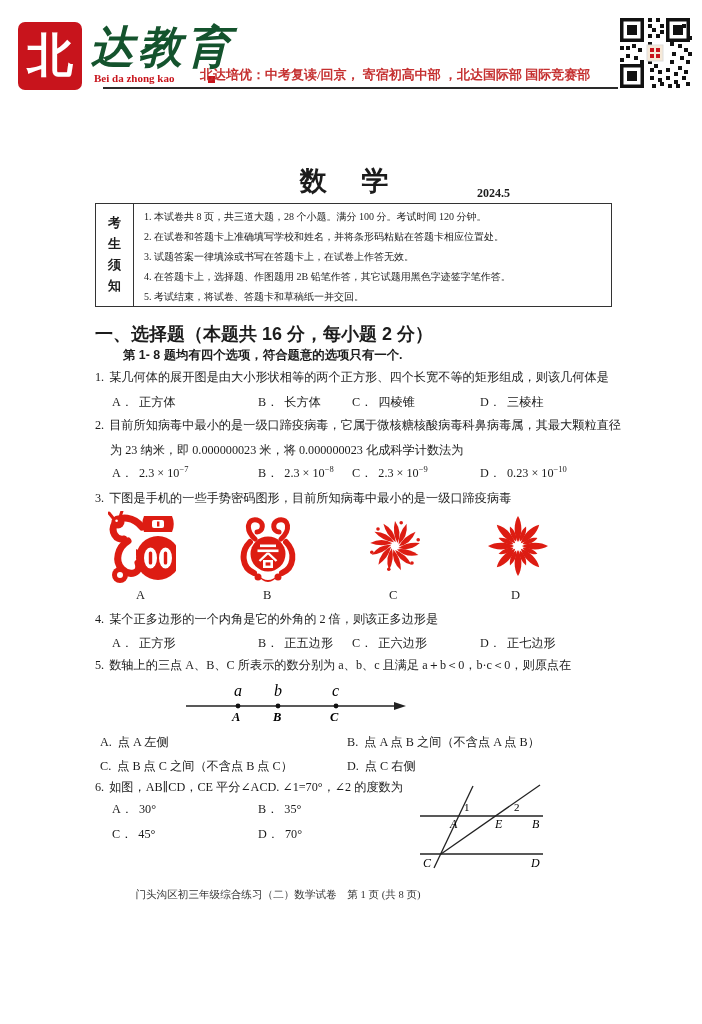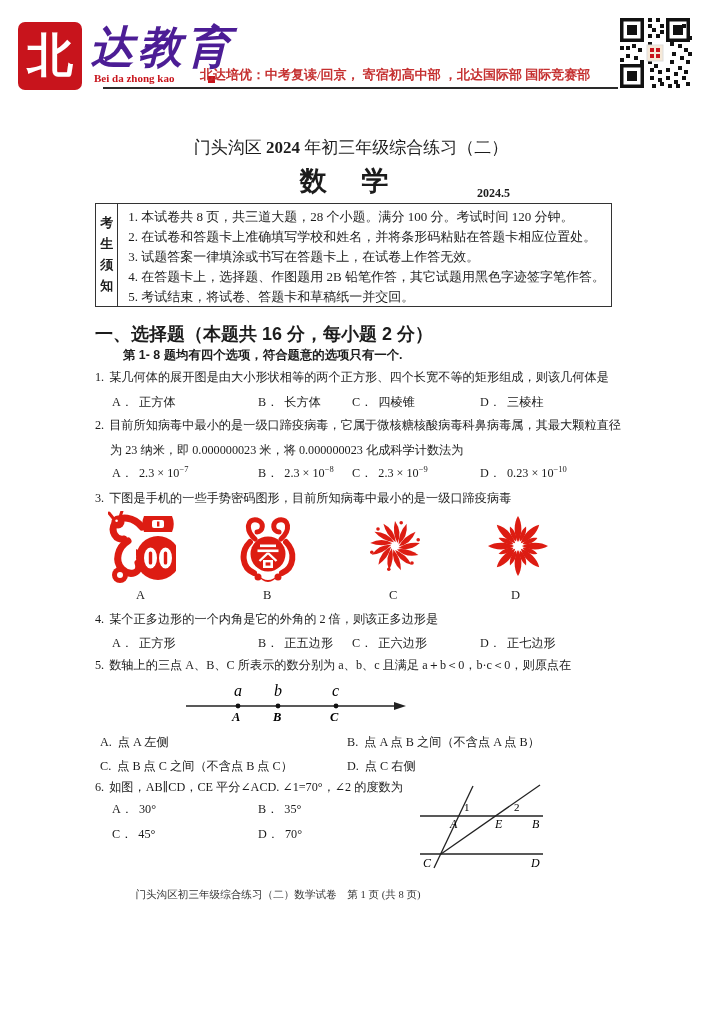--- a/index.html
+++ b/index.html
@@ -4,40 +4,40 @@
 <style>
   html,body{margin:0;padding:0;background:#e9e9e9;}
   .page{position:relative;width:702px;height:1024px;background:#ffffff;margin:0 auto;
         font-family:"Liberation Serif","DejaVu Serif",serif;color:#1c1c1c;font-size:12.2px;overflow:hidden;}
   .abs{position:absolute;}
   .nowrap{white-space:nowrap;}
 
   
   .stamp{left:18px;top:22px;width:64px;height:68px;background:#c8141c;border-radius:7px;
          display:flex;align-items:center;justify-content:center;color:#fff;font-size:46px;font-weight:bold;}
-  .brand{left:90px;top:18px;font-size:44px;font-weight:bold;font-style:italic;color:#4c1d95;letter-spacing:4px;
+  .brand{left:90px;top:18px;font-size:44px;font-weight:bold;font-style:italic;color:#14532d;letter-spacing:4px;
          font-family:Liberation Serif, serif;}
   .brand-sub{left:94px;top:72px;font-size:11px;color:#c8141c;font-weight:bold;}
   .brand-sq{left:208px;top:76px;width:7px;height:7px;background:#c8141c;}
   .tagline{left:200px;top:66px;font-size:13px;font-weight:bold;color:#c53030;}
   .header-rule{left:103px;top:87px;width:516px;height:2px;background:#2a2a2a;}
   .qr{left:618px;top:16px;}
 
   
   .title{left:0;top:136px;width:702px;text-align:center;font-size:17px;}
   .title .yr{font-weight:bold;}
   .subject{left:0;top:163px;width:702px;text-align:center;font-size:27px;font-weight:bold;letter-spacing:14px;}
   .date{left:477px;top:186px;font-size:12px;font-weight:bold;}
 
   
   .notice{left:95px;top:203px;width:517px;height:104px;border:1.6px solid #333;display:flex;box-sizing:border-box;}
   .notice-side{width:37px;border-right:1.6px solid #333;display:flex;flex-direction:column;
                align-items:center;justify-content:center;font-weight:bold;font-size:13px;line-height:1.6;}
   .notice-items{flex:1;padding:3px 6px 0 10px;}
-  .notice-items div{font-size:13px;line-height:20px;white-space:nowrap;}
+  .notice-items div{font-size:10px;line-height:20px;white-space:nowrap;}
 
   
   .sec-head{left:95px;top:322px;font-family:"Liberation Sans",sans-serif;font-weight:bold;font-size:18px;}
   .sec-note{left:123px;top:347px;font-family:"Liberation Sans",sans-serif;font-weight:bold;font-size:12.4px;}
 
   .qtext{left:95px;font-size:12.2px;}
   .qnum{margin-right:5px;}
   .opt-row{left:95px;width:520px;height:16px;}
   .opt{position:absolute;top:0;white-space:nowrap;}
   .opt .lab{margin-right:6px;}
@@ -130,21 +130,20 @@
           <rect x="64" y="8" width="4" height="4"></rect>
       </g>
       <rect x="29" y="29" width="16" height="16" fill="#f6e9d8" stroke="#ddd"></rect>
       <rect x="32" y="32" width="4" height="4" fill="#c8141c"></rect>
         <rect x="38" y="32" width="4" height="4" fill="#c8141c"></rect>
       <rect x="32" y="38" width="4" height="4" fill="#c8141c"></rect>
         <rect x="38" y="38" width="4" height="4" fill="#c8141c"></rect>
     </svg>
   </div>
 
-  <div class="abs title nowrap"><span>门头沟区 </span><span class="yr">2024</span><span> 年初三年级综合练习（二）</span></div>
   <div class="abs subject">数 学</div>
   <div class="abs date">2024.5</div>
 
   <div class="abs notice">
     <div class="notice-side">
       <div>考</div>
       <div>生</div>
       <div>须</div>
       <div>知</div>
     </div>

